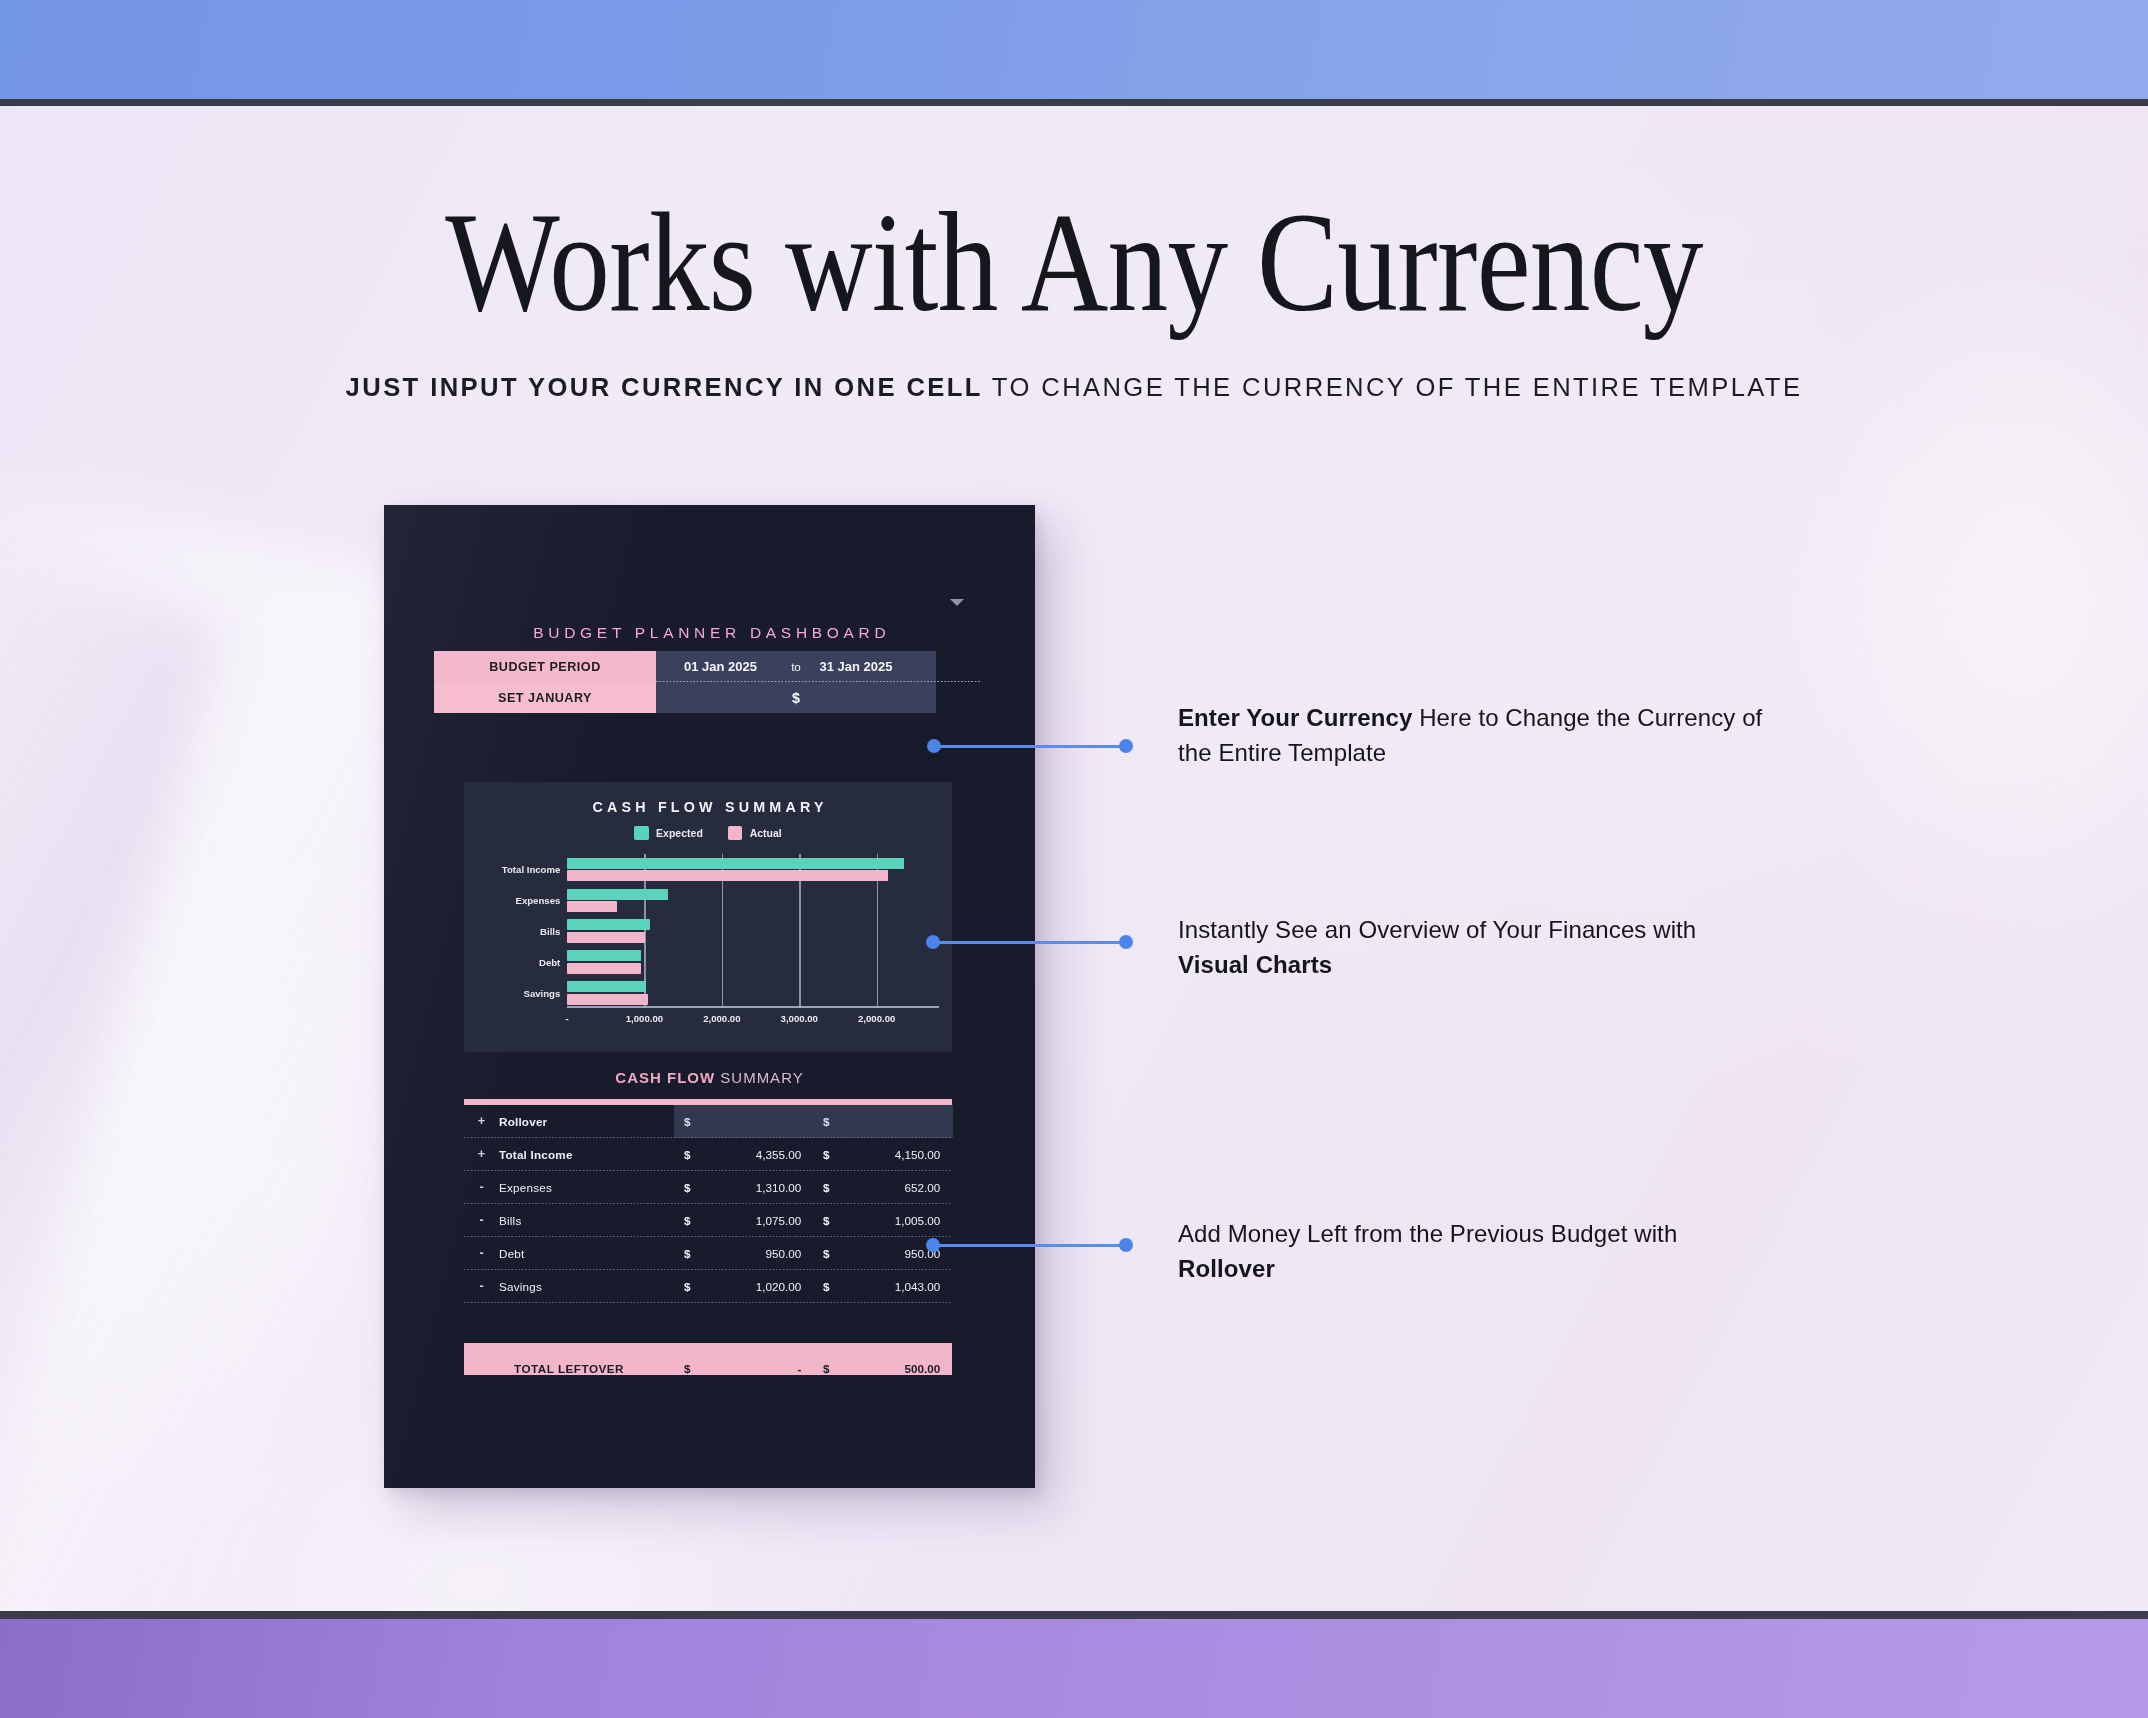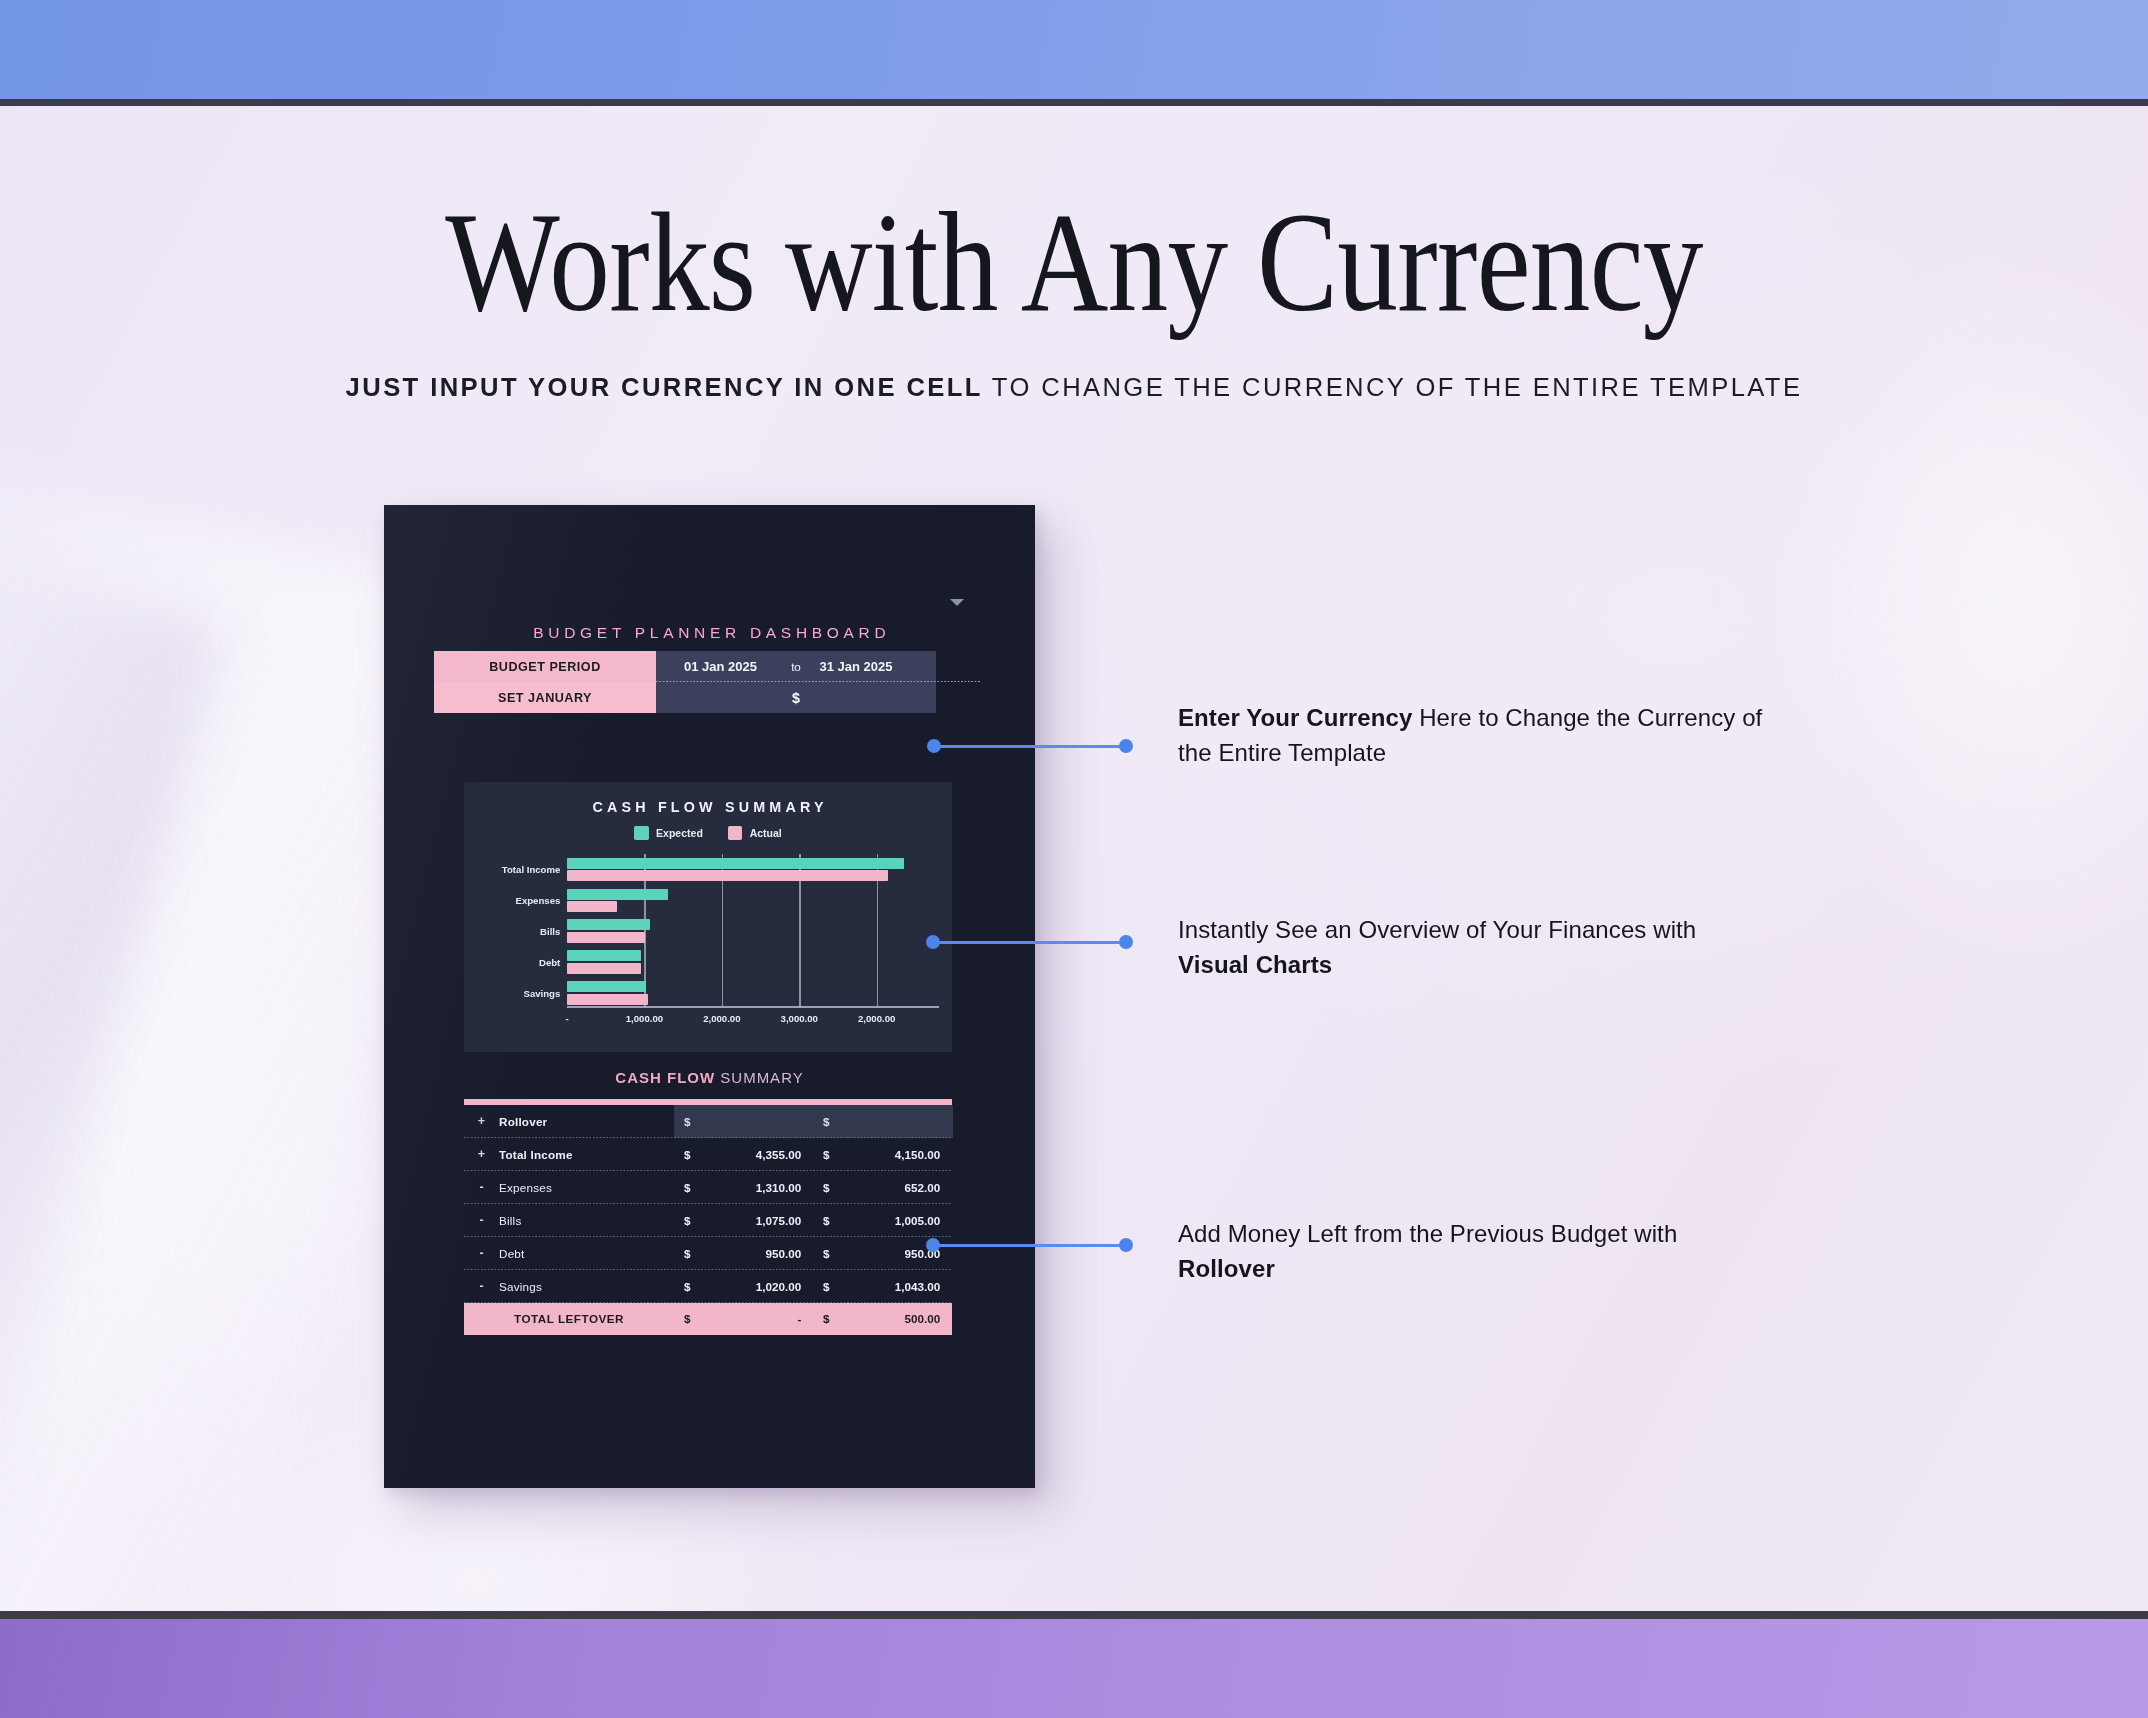--- a/index.html
+++ b/index.html
@@ -181,34 +181,34 @@
   .tbl .hdr .c-act{width:139px;text-align:center;}
 
   .trow{
     display:flex;height:33px;align-items:center;position:relative;
     color:#eef0f7;font-size:11.7px;
   }
   .trow .sgn{width:35px;text-align:center;color:#cfd3e2;font-size:12.6px;font-weight:700;}
   .trow .cat{width:175px;font-weight:700;letter-spacing:0.2px;}
   .trow .cell{width:139px;display:flex;align-items:center;justify-content:space-between;padding:0 11.7px 0 10px;box-sizing:border-box;}
   .trow .cell .s{font-weight:700;}
-  .trow .cell .v{font-weight:700;}
+  .trow .cell .v{font-weight:400;}
   .trow.light .cat{font-weight:400;}
   .dotrule{
     position:absolute;left:0;right:0;bottom:0;height:0.8px;
     background-image:linear-gradient(90deg,#6c7290 0 1.7px,transparent 1.7px 3.4px);
     background-size:3.4px 0.8px;opacity:.85;
   }
   .rollhl{
     position:absolute;left:210px;top:0;width:279px;height:33px;
     background:rgba(150,160,200,.22);
   }
   .totalrow{
-    display:flex;height:32px;align-items:center;background:#f1b6c9;color:#1b1b22;
-    font-size:11.7px;font-weight:700;
+    display:flex;height:32px;align-items:flex-end;background:#f1b6c9;color:#1b1b22;
+    font-size:11.7px;font-weight:700;margin-top:40px;
   }
   .totalrow .lbl{width:210px;text-align:center;letter-spacing:0.5px;}
   .totalrow .cell{width:139px;display:flex;align-items:center;justify-content:space-between;padding:0 11.7px 0 10px;box-sizing:border-box;}
 
   
   .conn{position:absolute;height:2.5px;background:#5a8ced;}
   .dot{position:absolute;width:14.3px;height:14.3px;border-radius:50%;background:#4b84ea;}
   .note{
     position:absolute;color:#15151c;font-size:24px;line-height:1.44;letter-spacing:0.1px;
     font-weight:400;

